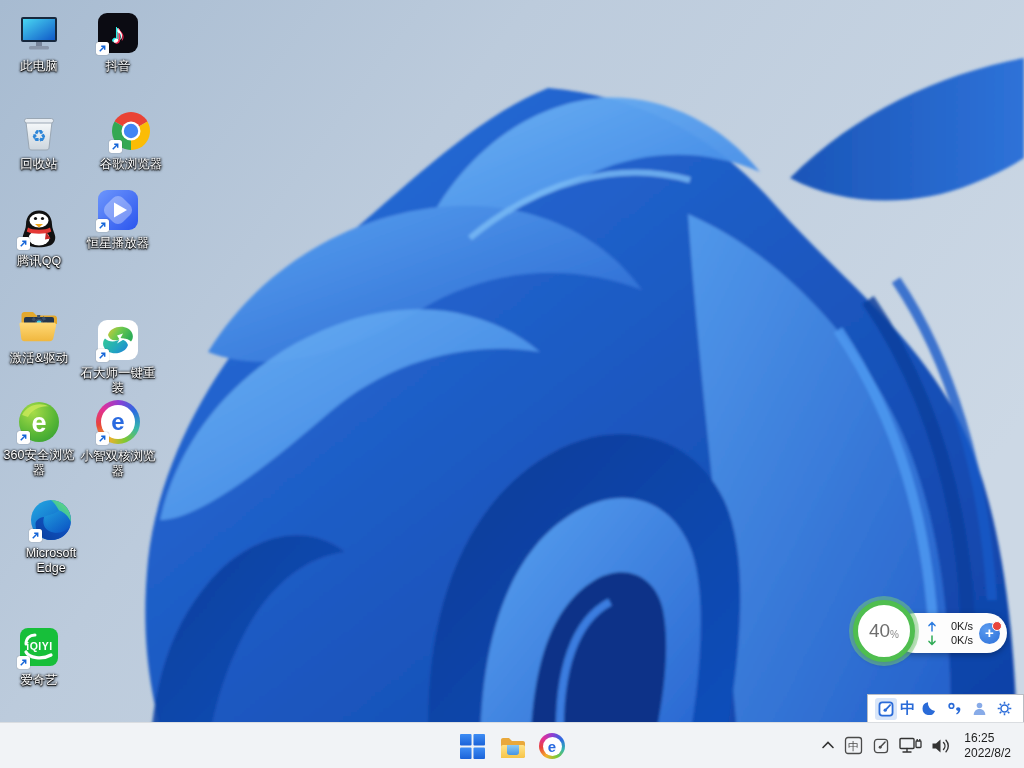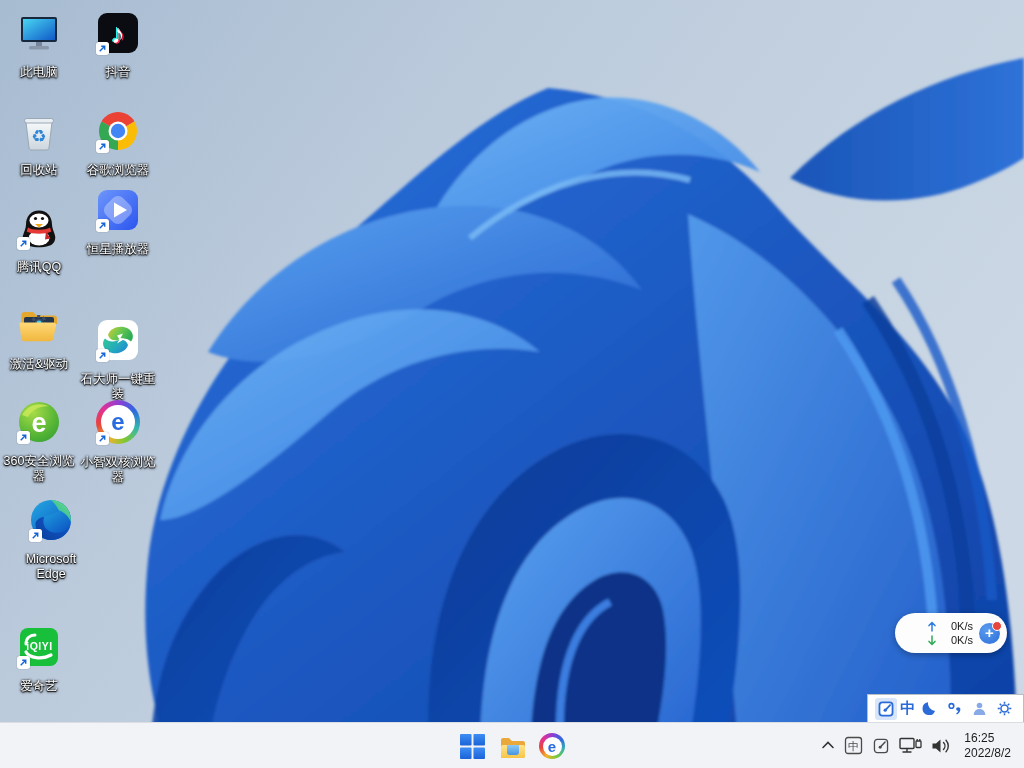--- a/index.html
+++ b/index.html
@@ -8,21 +8,21 @@
     font-family:"Liberation Sans","DejaVu Sans",sans-serif;
     background:#b7c6d8;
   }
   
   .wallpaper{position:absolute;inset:0;z-index:0;}
   
   .cell{position:absolute;width:78px;cursor:default;z-index:2;}
   .glyph{position:relative;width:46px;height:46px;margin:0 auto;}
   .glyph svg{display:block;}
   .icon-label{
-    margin-top:9px;text-align:center;font-size:12.5px;line-height:1.18;color:#fff;
+    margin-top:3px;text-align:center;font-size:12.5px;line-height:1.18;color:#fff;
     text-shadow:0 1px 1px #000,0 1px 3px rgba(0,0,0,.95),1px 0 2px rgba(0,0,0,.65),-1px 0 2px rgba(0,0,0,.65);
   }
   .shortcut{
     position:absolute;left:1px;bottom:1px;width:13px;height:13px;background:#fff;
     border-radius:2.5px;box-shadow:0 0 1px rgba(0,0,0,.5);
     display:flex;align-items:center;justify-content:center;
   }
   
   .ering{position:relative;border-radius:50%;
     background:conic-gradient(from 210deg,#f5b02c,#e8443a,#e0309a,#8b3fd4,#2a6be0,#35b5ae,#7ec832,#f5b02c);}
@@ -181,21 +181,21 @@
           </linearGradient>
         </defs>
       <path d="M10,14 L36,14 L33,40 C33,41.5 31.5,42 30,42 L16,42 C14.5,42 13,41.5 13,40 Z" fill="url(#bin-g)" stroke="#9aa7b4" stroke-width="1"></path>
       <rect x="8.5" y="10.5" width="29" height="4.5" rx="2.2" fill="#e9eef3" stroke="#9aa7b4" stroke-width="1"></rect>
       <text x="23" y="34" text-anchor="middle" font-size="17" font-weight="bold" fill="#2e86d8">♻</text>
     </svg>
   </div>
   <div class="icon-label">回收站</div>
 </div>
 
-<div class="cell" style="left:79px;top:108px">
+<div class="cell" style="left:92px;top:108px">
   <div class="glyph">
     <svg viewBox="0 0 46 46" width="46" height="46">
       <path d="M23,23 L6.55,13.5 A19,19 0 0 1 39.45,13.5 Z" fill="#ea4335"></path>
       <path d="M23,23 L6.55,13.5 A19,19 0 0 0 23,42 Z" fill="#34a853"></path>
       <path d="M23,23 L23,42 A19,19 0 0 0 39.45,13.5 Z" fill="#fbbc05"></path>
       <circle cx="23" cy="23" r="9.5" fill="#fff"></circle>
       <circle cx="23" cy="23" r="7.2" fill="#4285f4"></circle>
     </svg>
     <span class="shortcut">
       <svg viewBox="0 0 12 12" width="11" height="11">
@@ -396,20 +396,24 @@
         <svg width="10" height="11" viewBox="0 0 10 11">
           <path d="M5,1 L5,9 M2,6.4 L5,9.5 L8,6.4" stroke="#2faa55" stroke-width="1.5" fill="none" stroke-linecap="round"></path>
         </svg>
         <span class="spd">0K/s</span>
       </div>
     </div>
     <div class="nw-plus">
       <span>+</span>
       <span class="nw-dot"></span>
     </div>
+  </div>
+  <div class="nw-ball">
+    <span class="pct">40</span>
+      <span class="unit">%</span>
   </div>
 </div>
 
 <div class="ime-bar">
   <span class="ime-item ime-logo-bg">
     <svg width="18" height="18" viewBox="0 0 22 22">
       <rect x="3" y="3" width="16" height="16" rx="3.5" fill="#fff" stroke="#2a6bd8" stroke-width="2.2"></rect>
       <path d="M10.5,12 L16,6.2" stroke="#2a6bd8" stroke-width="2.2" stroke-linecap="round"></path>
       <circle cx="10" cy="12.5" r="2" fill="#2a6bd8"></circle>
     </svg>

